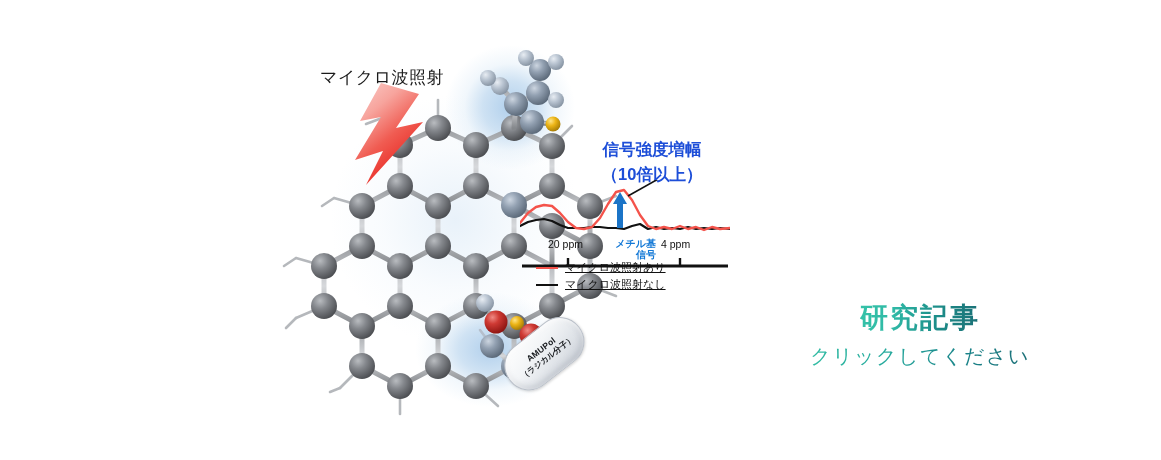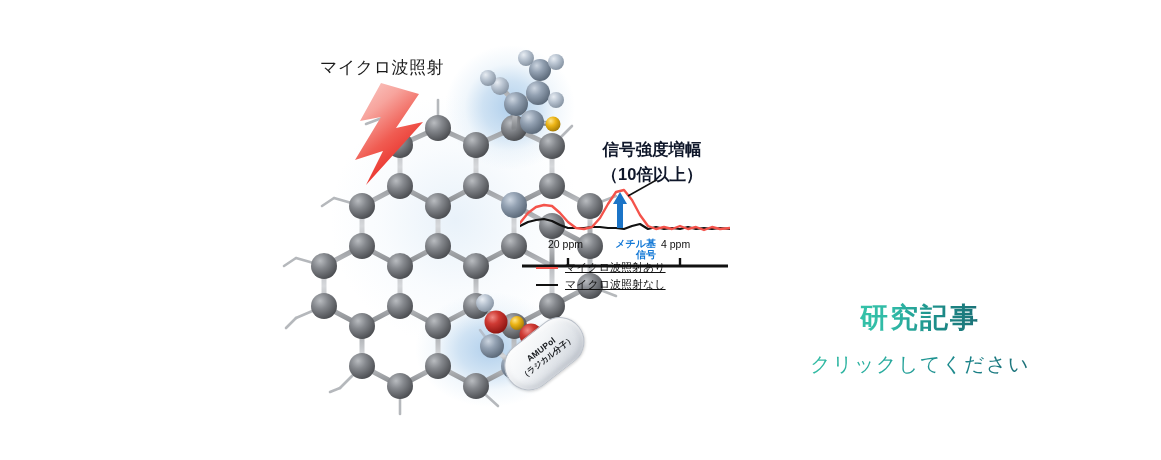--- a/index.html
+++ b/index.html
@@ -36,41 +36,41 @@
     background: radial-gradient(closest-side, rgba(173,205,235,0.95) 0%, rgba(190,216,239,0.72) 42%, rgba(215,232,246,0.32) 70%, rgba(255,255,255,0) 100%);
   }
   #glow-sheet {
     left: 330px; top: 95px; width: 250px; height: 250px;
     background: radial-gradient(closest-side, rgba(205,225,243,0.45) 0%, rgba(226,238,249,0.22) 58%, rgba(255,255,255,0) 100%);
   }
 
   
   #mw-label {
     position: absolute;
-    left: 320px; top: 56px;
+    left: 320px; top: 66px;
     font-size: 17px;
     color: #1a1a1a;
     letter-spacing: 0.5px;
     white-space: nowrap;
   }
 
   
   #spectrum-panel {
     position: absolute;
     left: 520px; top: 138px;
     width: 210px; height: 160px;
   }
   #spec-title {
     position: absolute;
     left: 52px; top: 2px;
     width: 160px;
     text-align: center;
     font-size: 16.5px;
     font-weight: bold;
-    color: #0f172a;
+    color: #1d4ed8;
     line-height: 1.18;
     white-space: nowrap;
   }
   #spec-title .t2 { display: block; margin-top: 6px; }
 
   #plot-area {
     position: absolute;
     left: 0; top: 42px;
     width: 210px; height: 62px;
   }
@@ -141,21 +141,21 @@
     letter-spacing: 2px;
     background: linear-gradient(95deg, #35c2a8 0%, #2fb9a6 28%, #1d8f8a 62%, #1b6f76 100%);
     -webkit-background-clip: text;
     background-clip: text;
     color: transparent;
     line-height: 1.25;
     cursor: pointer;
     display: inline-block;
   }
   #link-sub {
-    margin-top: 16px;
+    margin-top: 8px;
     font-size: 20px;
     letter-spacing: 1.5px;
     background: linear-gradient(95deg, #2fbba2 0%, #24a99c 35%, #1a8389 70%, #1c6f77 100%);
     -webkit-background-clip: text;
     background-clip: text;
     color: transparent;
     cursor: pointer;
     display: inline-block;
   }
 

